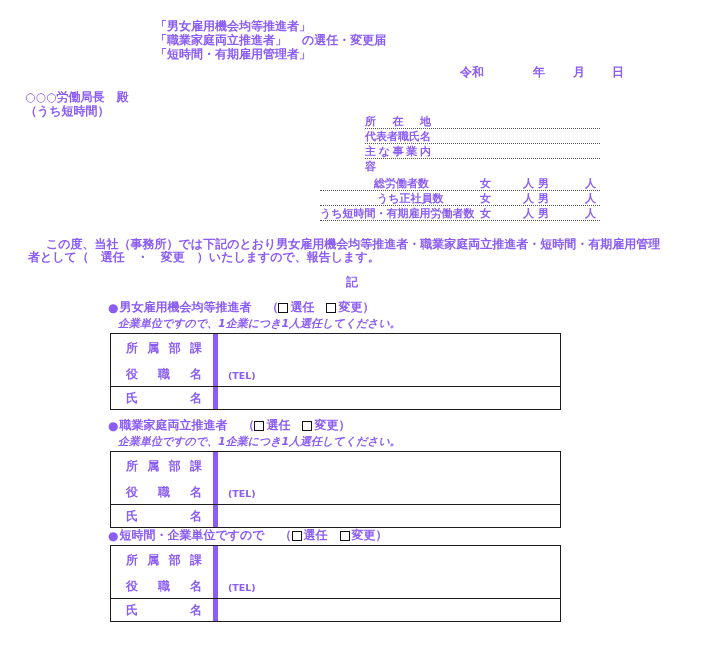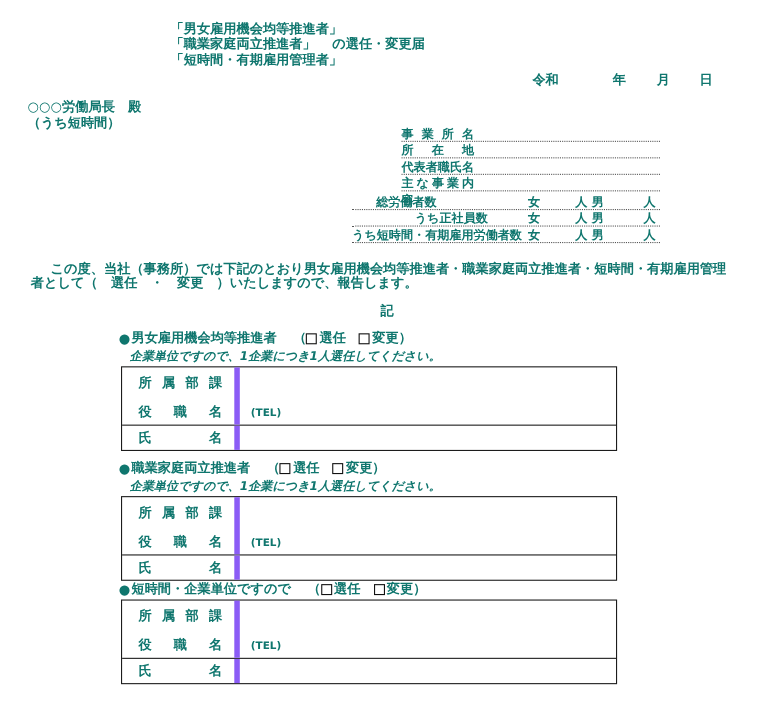--- a/index.html
+++ b/index.html
@@ -1,38 +1,38 @@
 <!DOCTYPE html>
 <html><head>
 <meta charset="utf-8">
 <style>
   html,body { margin:0; padding:0; background:#fff; }
   .page {
     position:relative; width:704px; height:660px; background:#ffffff;
     font-family:"DejaVu Sans","Liberation Sans",sans-serif;
-    color:#0f766e; font-weight:700; overflow:hidden;
+    color:#8b5cf6; font-weight:700; overflow:hidden;
   }
   
   .title-block { position:absolute; left:155px; top:19px; font-size:12px; line-height:14px; white-space:nowrap; }
   .title-first { display:inline-block; width:147px; }
   
-  .date-line { position:absolute; left:460px; top:64px; font-size:12px; display:flex; align-items:flex-start;margin-left:24px; }
+  .date-line { position:absolute; left:460px; top:64px; font-size:12px; display:flex; align-items:flex-start; }
   .date-blank { display:inline-block; height:12px; }
   .blank-y { width:49px; } .blank-m { width:28px; } .blank-d { width:27px; }
   
   .addressee { position:absolute; left:25px; top:90px; font-size:12px; line-height:14px; }
   
   .biz { position:absolute; left:365px; top:114px; width:235px; font-size:11px; }
   .biz-row { display:flex; height:14px; border-bottom:1px dotted #555; align-items:flex-start; }
   .biz-label { display:inline-block; width:66px; text-align:justify; text-align-last:justify; }
   .biz-fill { flex:1; height:100%; }
   
   .wc { position:absolute; left:320px; top:176px; width:280px; font-size:11px; }
   .wc-row { position:relative; height:14px; border-bottom:1px dotted #555; }
-  .wc-row.ind1 .wc-label { margin-left:22px; }
+  .wc-row.ind1 .wc-label { margin-left:54px; }
   .wc-row.ind2 .wc-label { margin-left:57px; }
   .wc-f { position:absolute; left:160px; top:0; }
   .wc-u1 { position:absolute; left:203px; top:0; }
   .wc-m { position:absolute; left:218px; top:0; }
   .wc-u2 { position:absolute; left:265px; top:0; }
   
   .intro { position:absolute; left:28px; top:238px; width:634px; font-size:12px; line-height:12.5px; text-indent:18px; }
   .record-mark { position:absolute; left:0; right:0; top:274px; text-align:center; font-size:12px; }
   
   .section { position:absolute; left:108px; }
@@ -75,24 +75,20 @@
     <span>日</span>
   </div>
 
   <div class="addressee">
     <div>○○○労働局長　殿</div>
     <div>（うち短時間）</div>
   </div>
 
   <div class="biz">
     <div class="biz-row">
-      <span class="biz-label">事業所名</span>
-      <span class="biz-fill"></span>
-    </div>
-    <div class="biz-row">
       <span class="biz-label">所在地</span>
       <span class="biz-fill"></span>
     </div>
     <div class="biz-row">
       <span class="biz-label">代表者職氏名</span>
       <span class="biz-fill"></span>
     </div>
     <div class="biz-row">
       <span class="biz-label">主な事業内容</span>
       <span class="biz-fill"></span>

